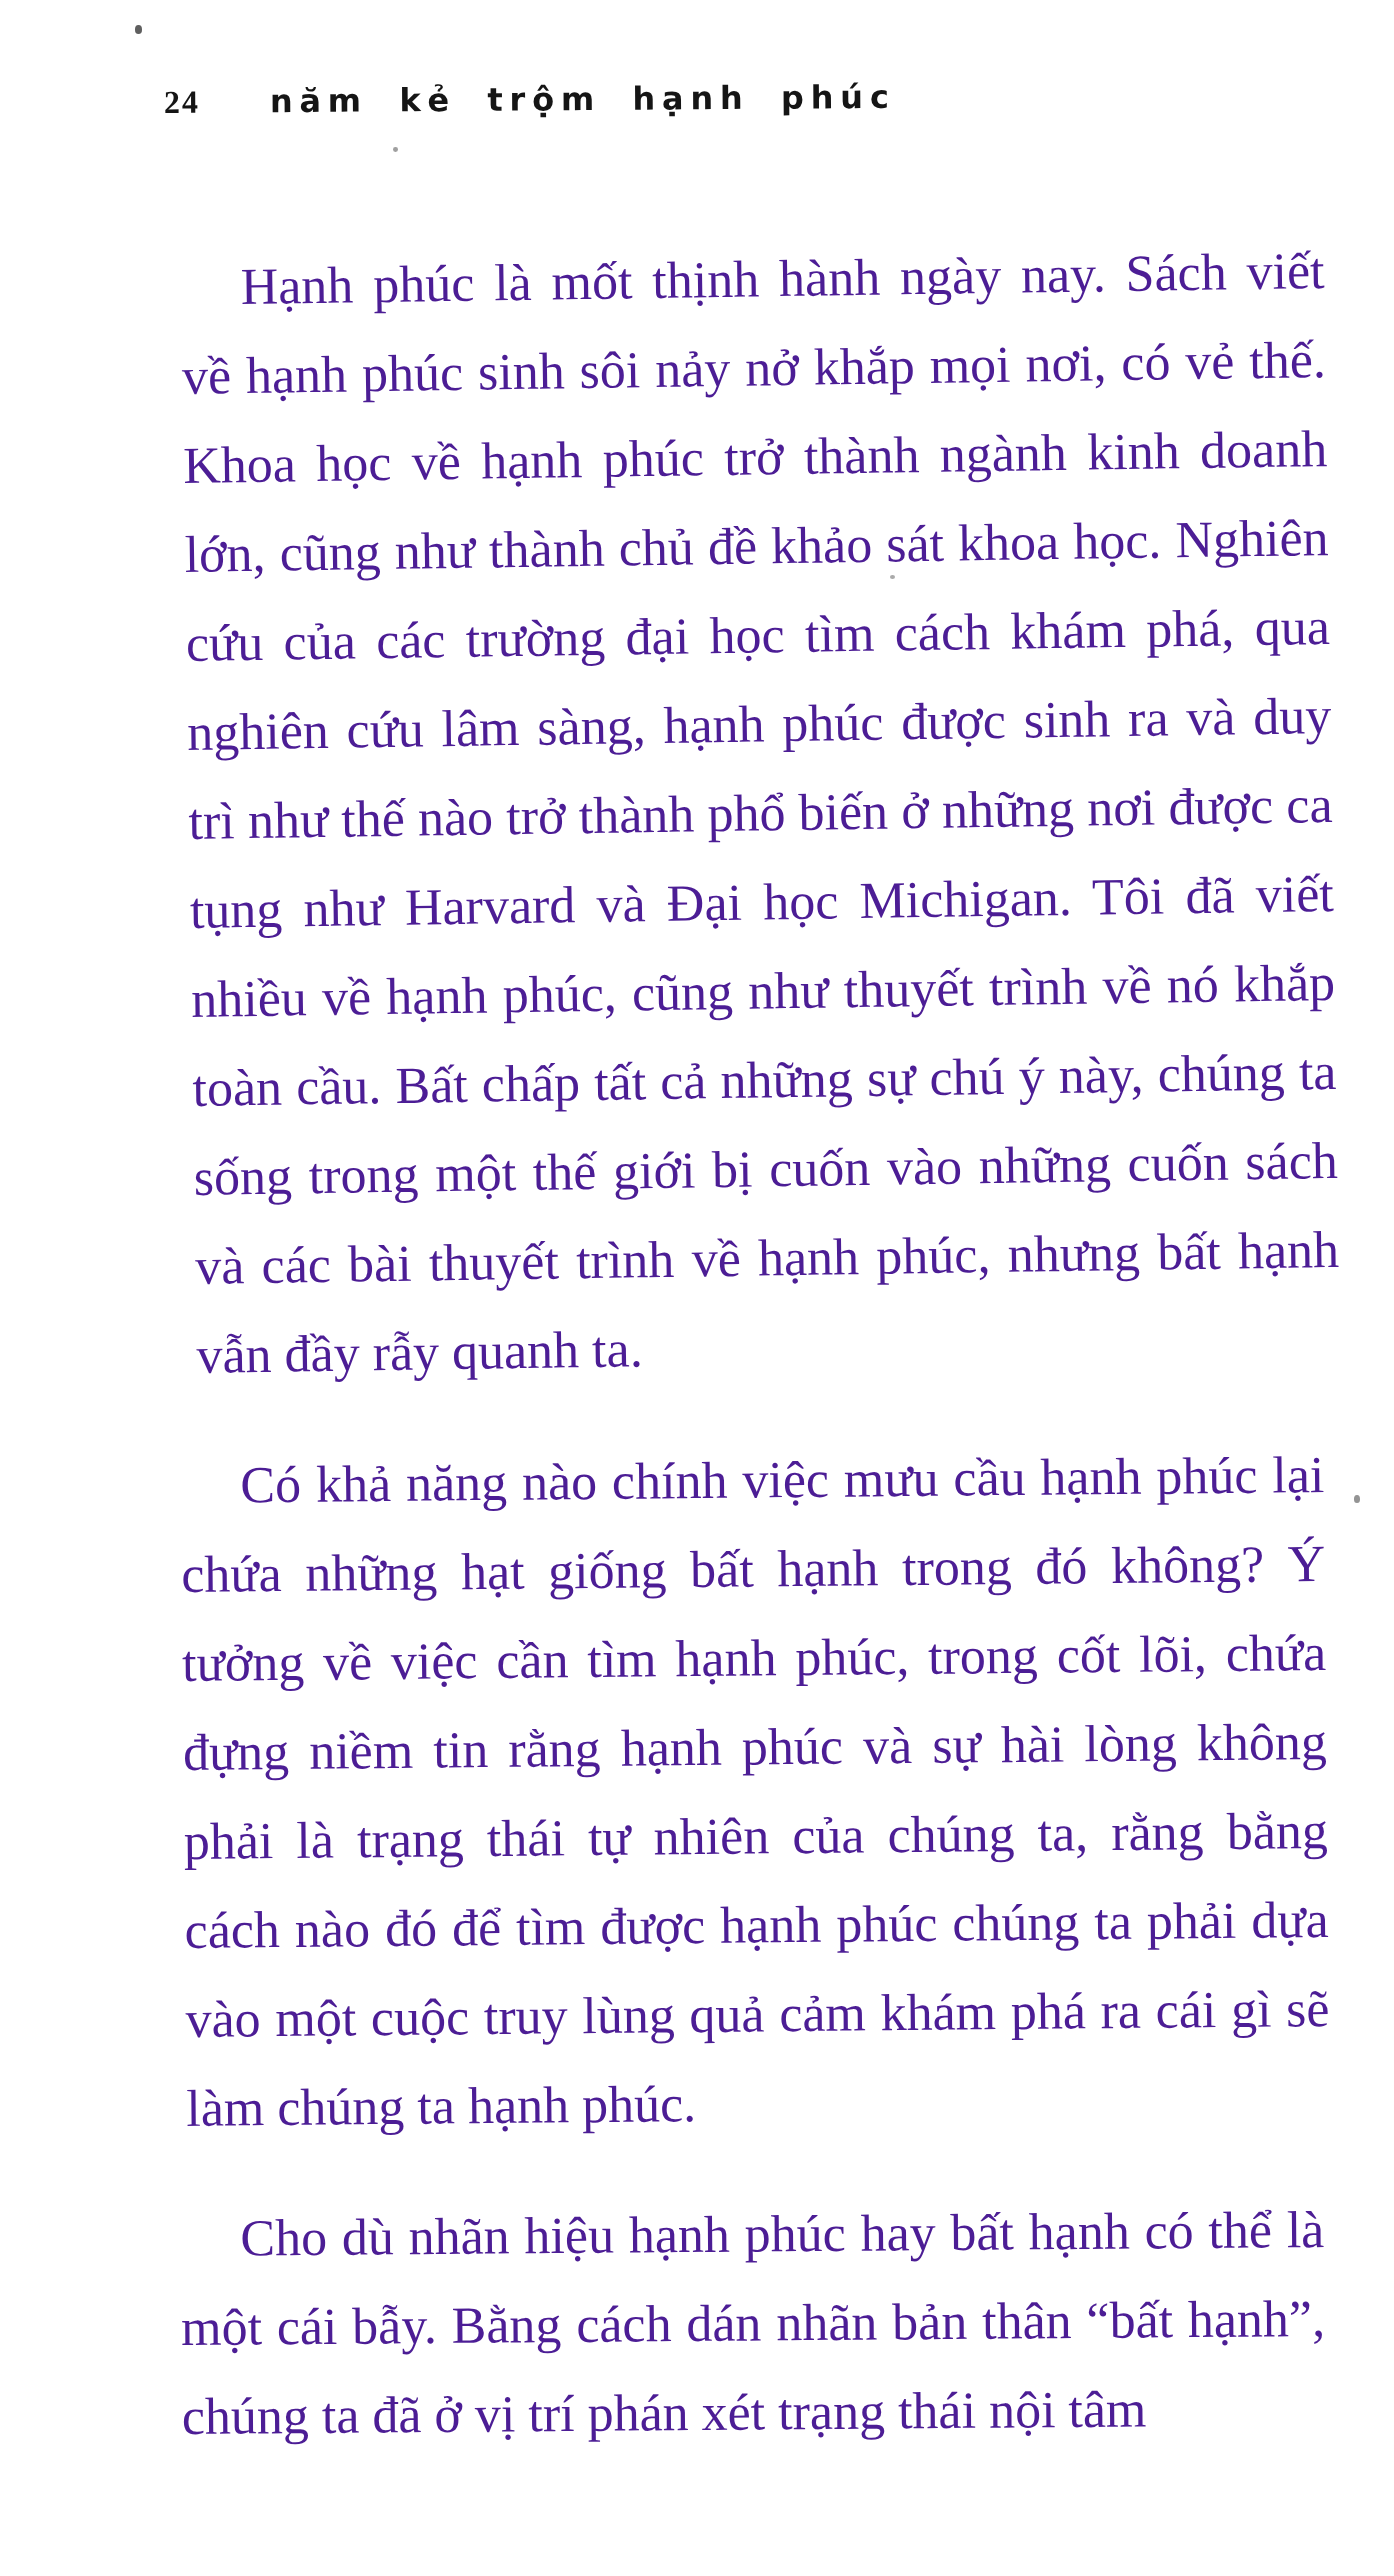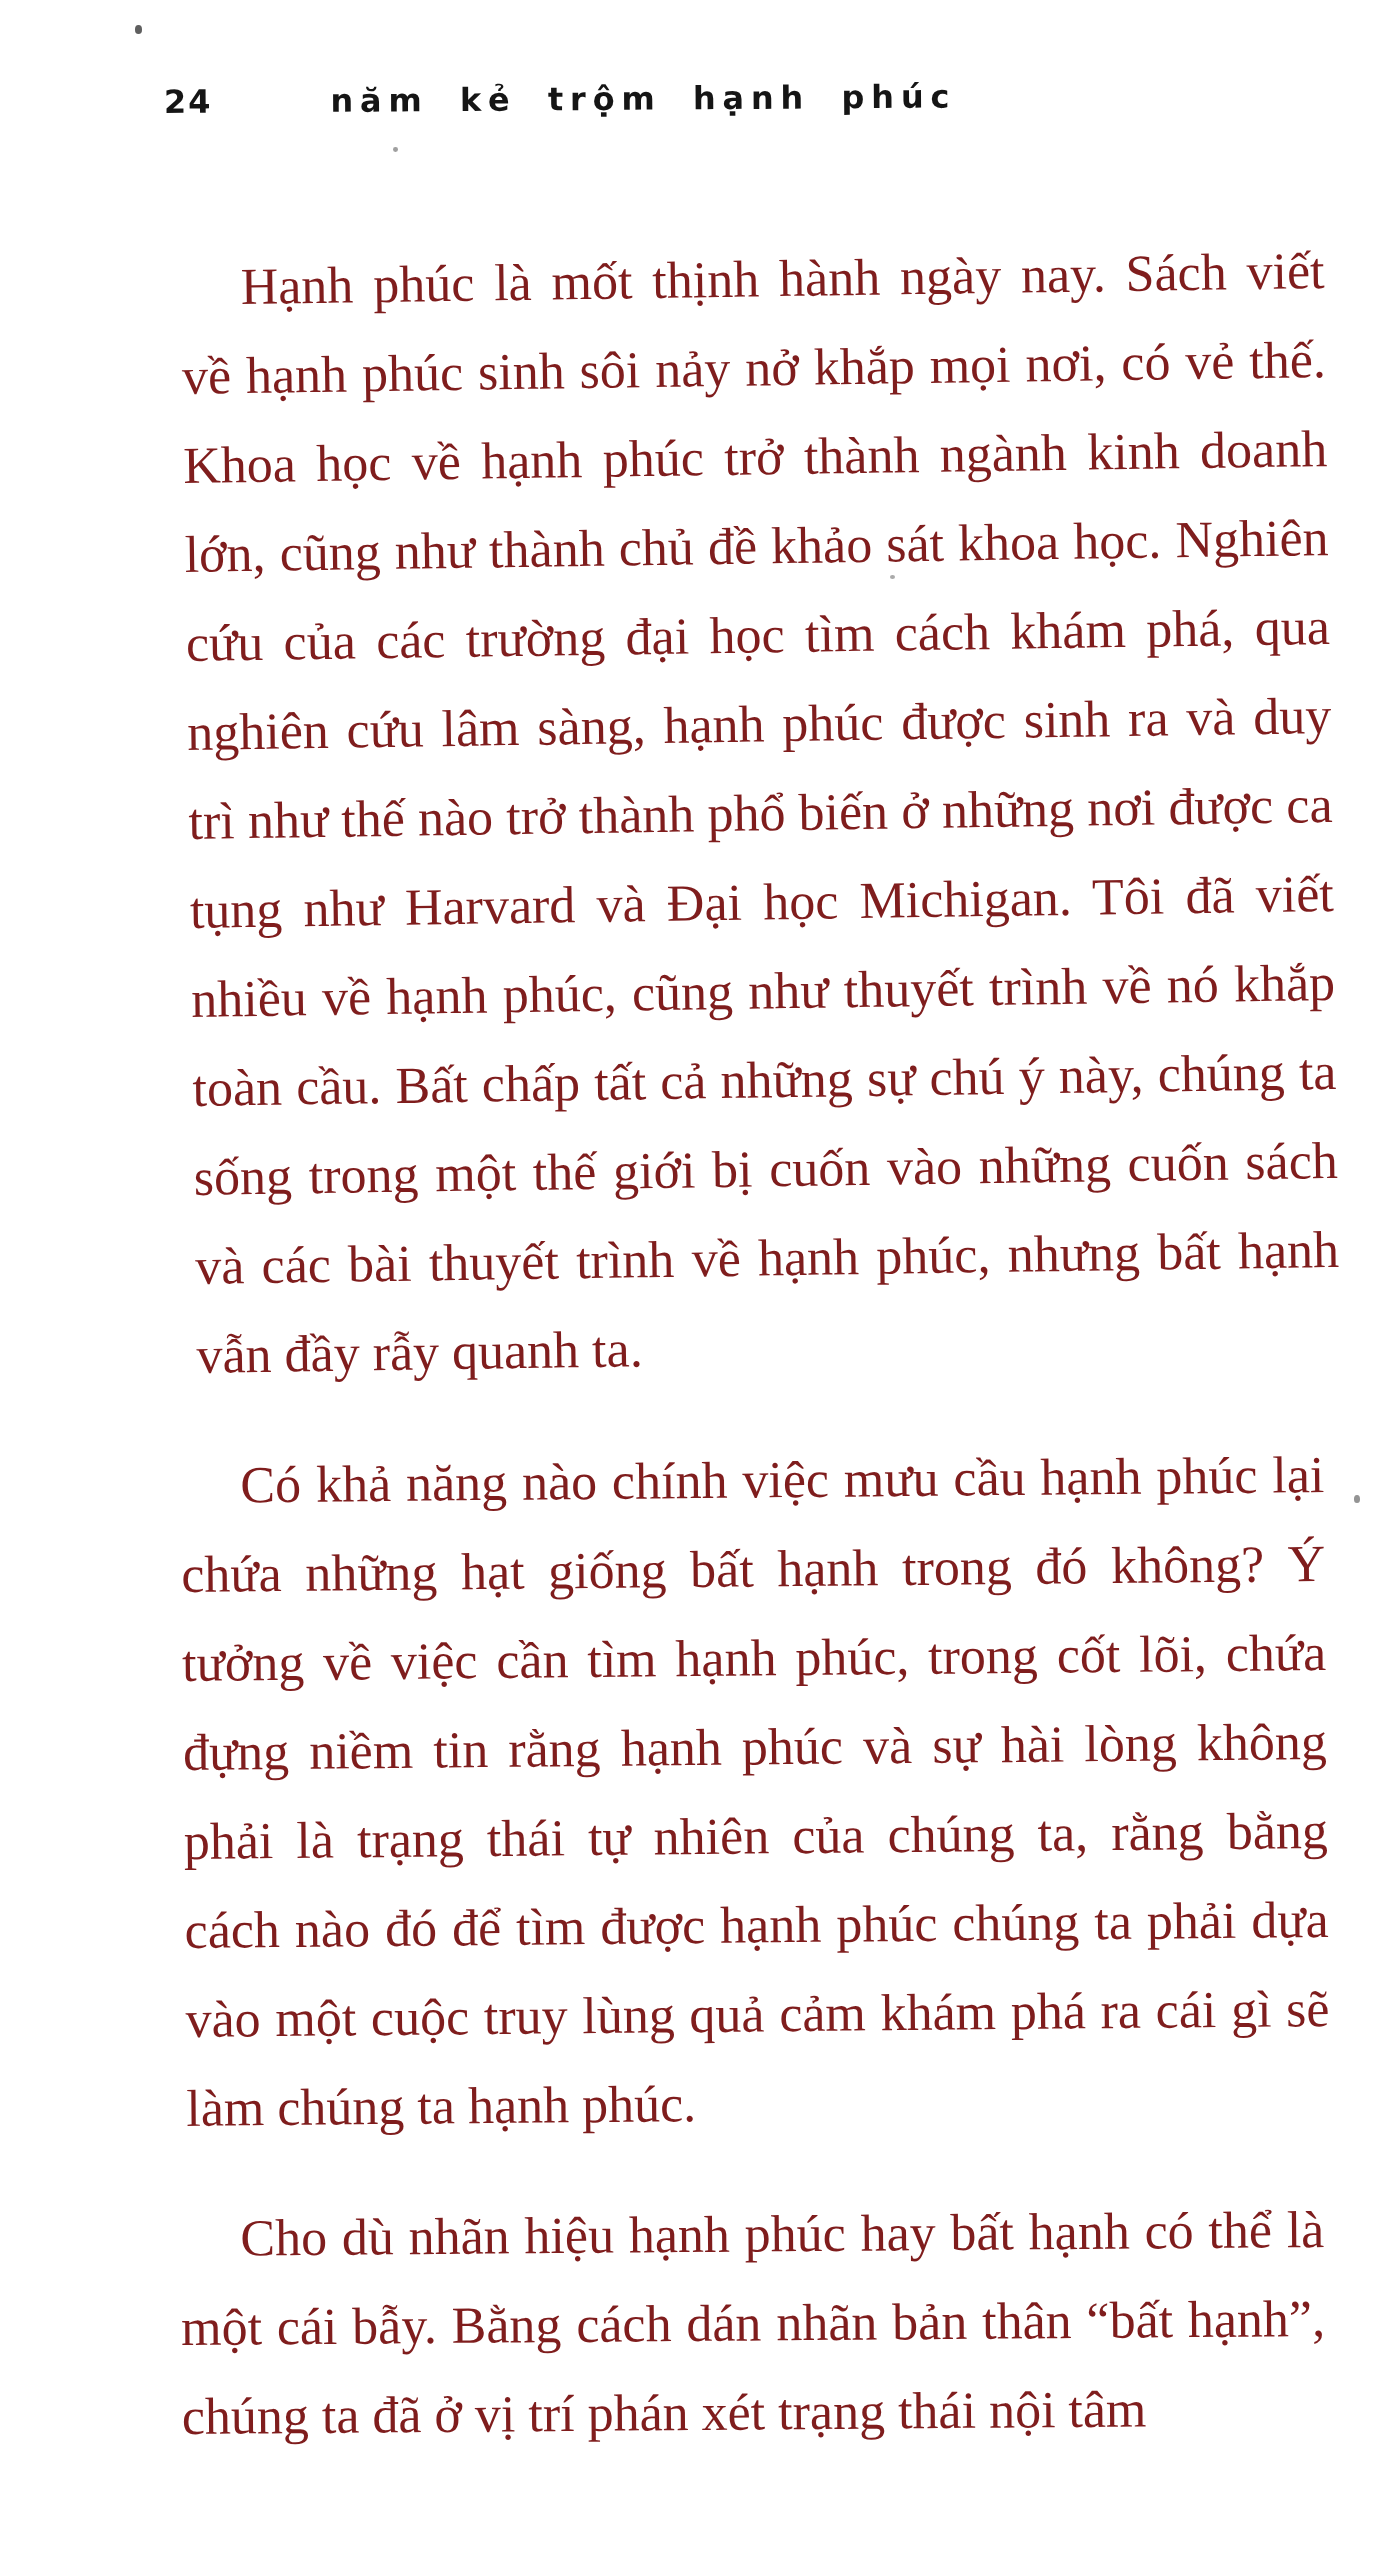--- a/index.html
+++ b/index.html
@@ -24,38 +24,39 @@
     font-weight: 700;
     font-size: 32px;
     color: #151515;
     transform: rotate(-0.4deg);
     transform-origin: left center;
     white-space: nowrap;
   }
   .pagenum {
     display: inline-block;
     letter-spacing: 1.9px;
-    margin-right: 118px;
+    margin-right: 70px;
+    font-family: Liberation Serif, serif;
   }
   .booktitle {
     display: inline-block;
     letter-spacing: 6.8px;
     word-spacing: 13.5px;
   }
   
   .body-text {
     position: absolute;
     top: 243px;
     left: 180px;
     width: 1144px;
     font-family: "Liberation Serif", "DejaVu Serif", serif;
     font-size: 52px;
     line-height: 89px;
     text-align: justify;
-    color: #7f1d1d;
+    color: #4c1d95;
   }
   .para {
     margin: 0;
     text-indent: 60px;
   }
   .p1 { transform: rotate(-0.85deg); transform-origin: left top; }
   .p2 { margin-top: 41px; transform: rotate(-0.55deg); transform-origin: left top; }
   .p3 { margin-top: 41px; transform: rotate(-0.45deg); transform-origin: left top; }
   
   .speck {

